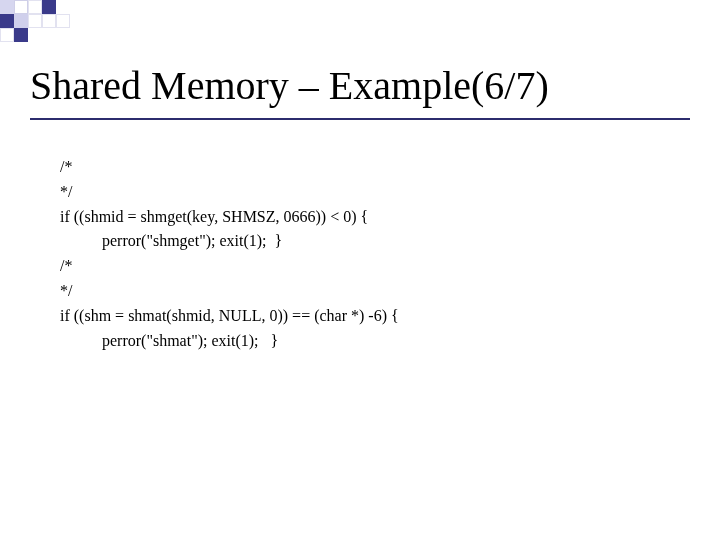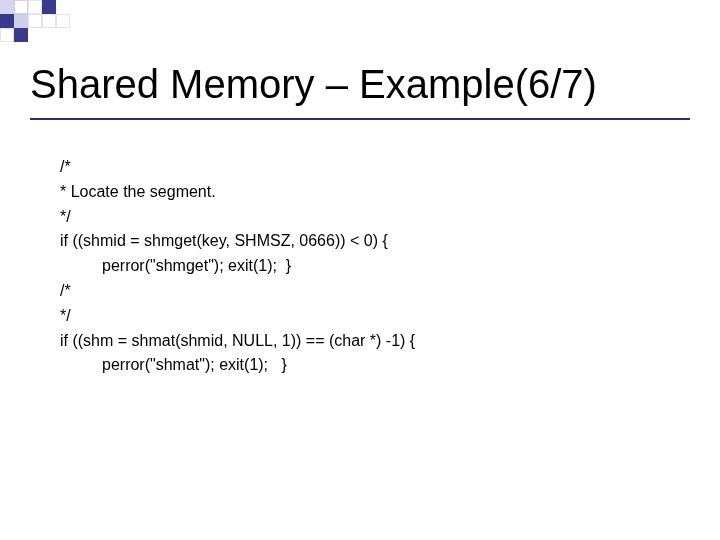--- a/index.html
+++ b/index.html
@@ -9,20 +9,21 @@
     height: 540px;
     background: #ffffff;
     font-family: Arial, Helvetica, sans-serif;
     overflow: hidden;
   }
   .slide {
     position: relative;
     width: 720px;
     height: 540px;
     box-sizing: border-box;
+    font-family: Liberation Serif, serif;
   }
   .corner-deco {
     position: absolute;
     top: 0;
     left: 0;
     width: 90px;
     height: 50px;
   }
   .sq {
     position: absolute;
@@ -80,23 +81,22 @@
 
     <span class="sq" style="left:0px; top:28px; width:14px; height:14px; border:1px solid #e2e2f0;"></span>
     <span class="sq" style="left:14px; top:28px; width:14px; height:14px; background:#3a3a8a;"></span>
   </div>
 
   <div class="title">Shared Memory – Example(6/7)</div>
   <div class="underline"></div>
 
   <div class="body">
     <div class="line">/*</div>
-    <div class="line">* Locate the segment.</div>
     <div class="line">*/</div>
     <div class="line">if ((shmid = shmget(key, SHMSZ, 0666)) &lt; 0) {</div>
     <div class="line indent">perror("shmget"); exit(1);  }</div>
     <div class="line">/*</div>
     <div class="line">*/</div>
-    <div class="line">if ((shm = shmat(shmid, NULL, 1)) == (char *) -1) {</div>
+    <div class="line">if ((shm = shmat(shmid, NULL, 0)) == (char *) -6) {</div>
     <div class="line indent">perror("shmat"); exit(1);   }</div>
   </div>
 
 </div>
 
 </body></html>

